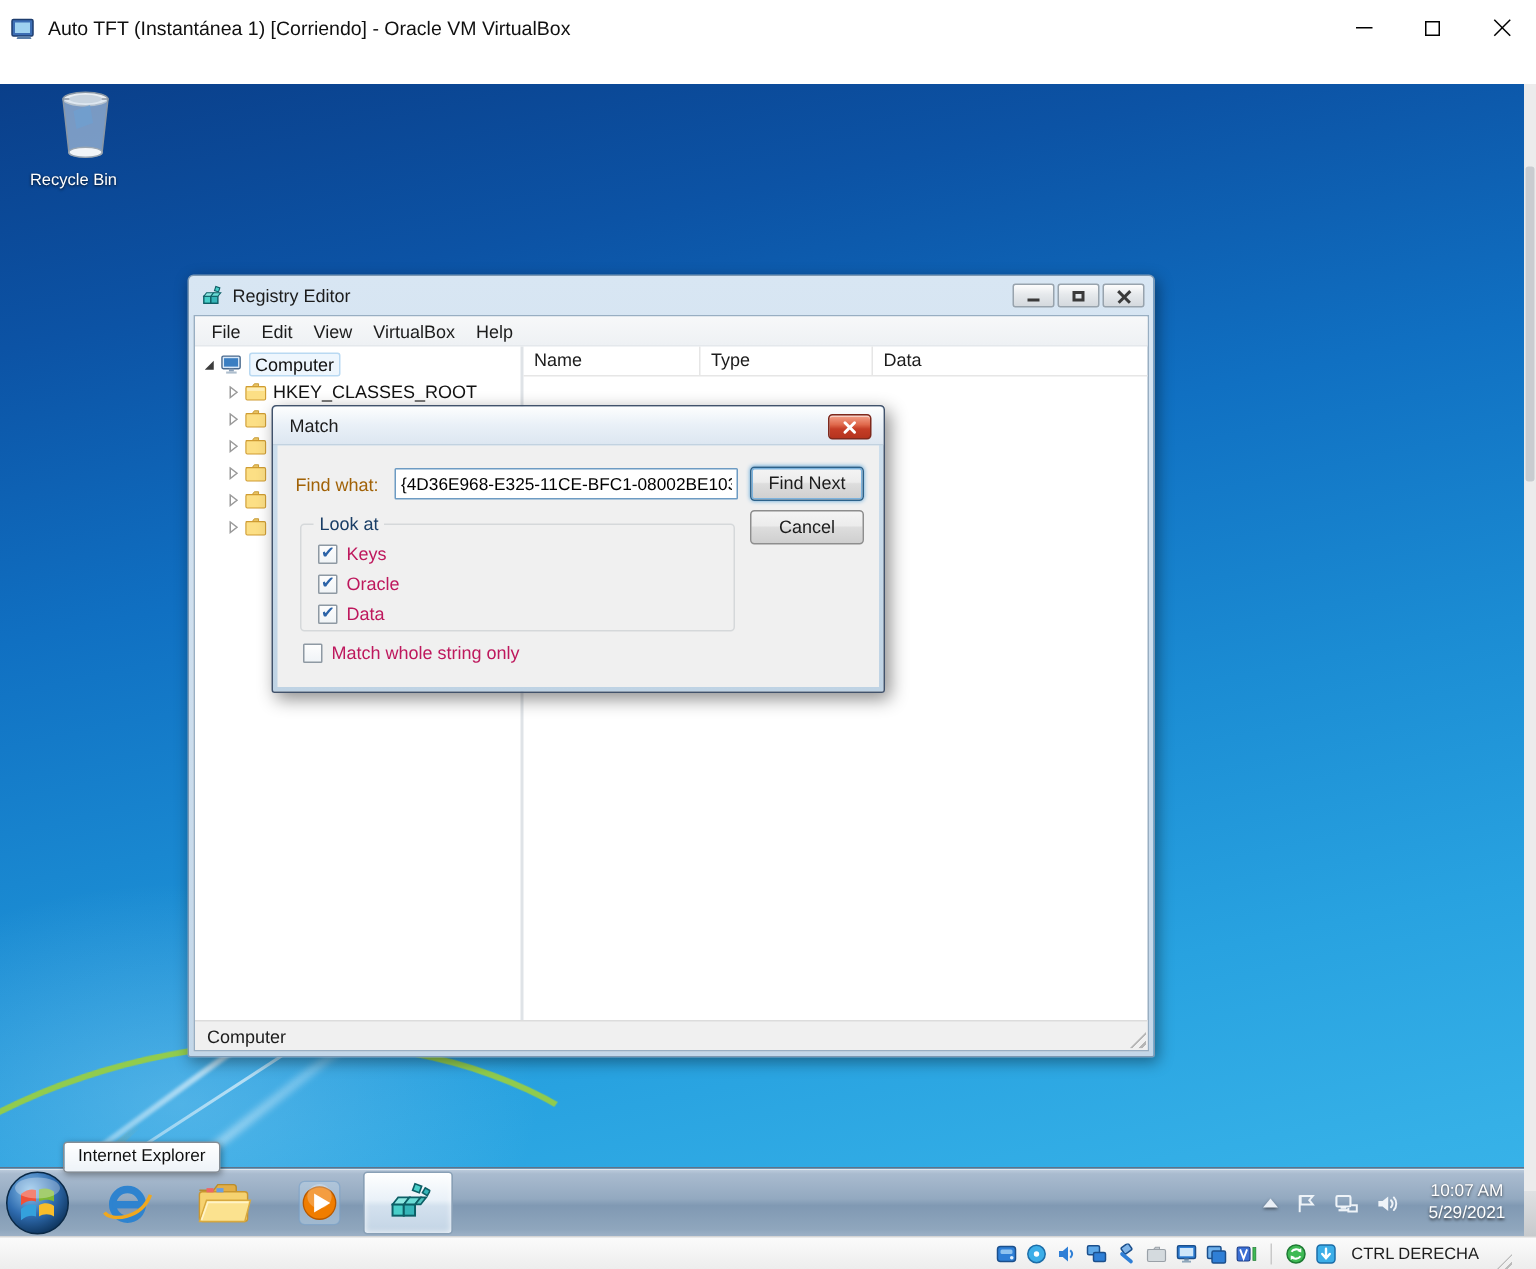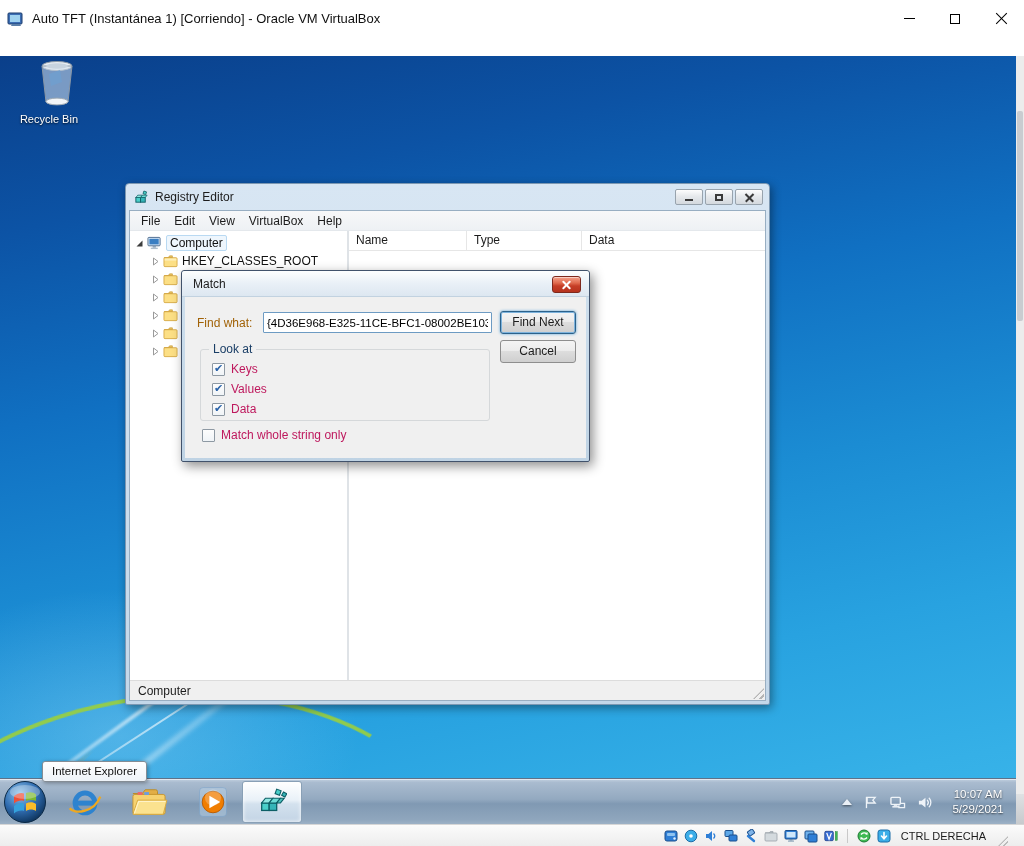--- a/index.html
+++ b/index.html
@@ -314,21 +314,21 @@
         <div class="fd-btn fd-btn-default" style="top:14px;">Find Next</div>
         <div class="fd-btn" style="top:43px;">Cancel</div>
         <div class="fd-group">
           <span class="fd-group-legend">Look at</span>
           <div class="fd-check-row" style="left:11px; top:12px;">
             <span class="checkbox checked"></span>
             <span class="fd-check-label">Keys</span>
           </div>
           <div class="fd-check-row" style="left:11px; top:32px;">
             <span class="checkbox checked"></span>
-            <span class="fd-check-label">Values</span>
+            <span class="fd-check-label">Oracle</span>
           </div>
           <div class="fd-check-row" style="left:11px; top:52px;">
             <span class="checkbox checked"></span>
             <span class="fd-check-label">Data</span>
           </div>
         </div>
         <div class="fd-check-row" style="left:17px; top:131px;">
           <span class="checkbox"></span>
           <span class="fd-check-label">Match whole string only</span>
         </div>

